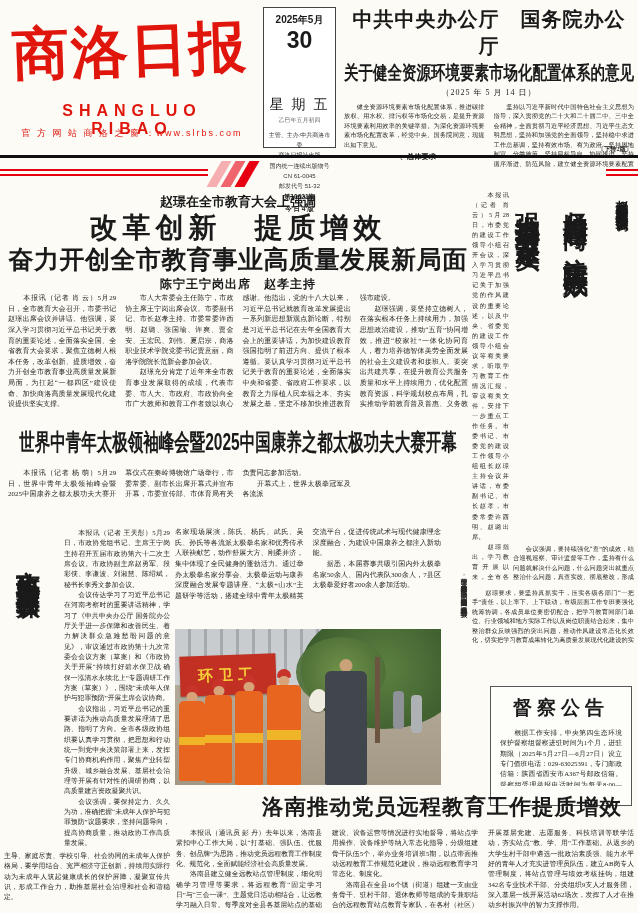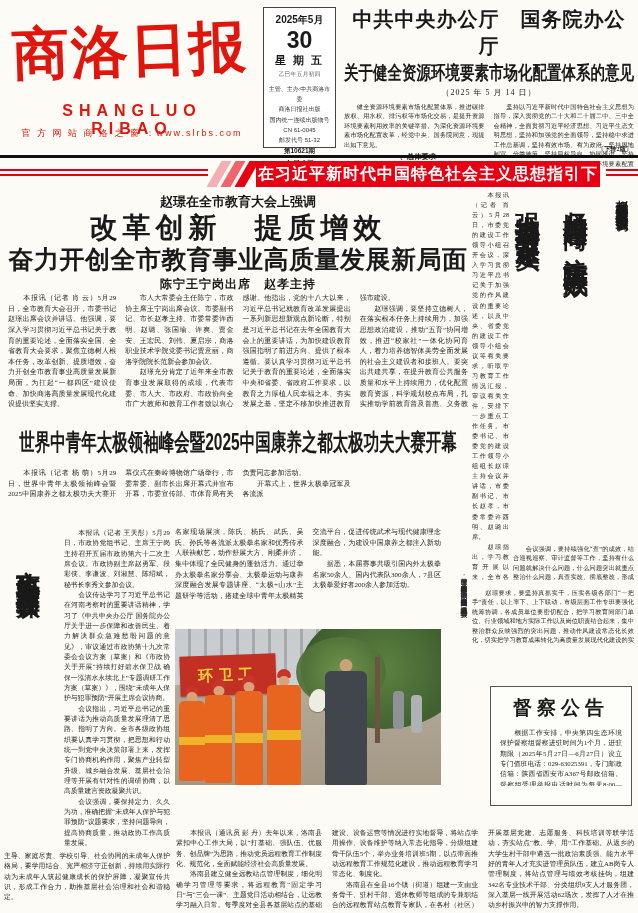--- a/index.html
+++ b/index.html
@@ -16,21 +16,21 @@
   .cols4{column-count:4;column-gap:9px;}
   
   .m-title{font-size:57px;font-weight:900;letter-spacing:2px;transform:rotate(-2deg);
            font-family:"DejaVu Serif",serif;line-height:92px;}
   .m-pinyin{font-size:16px;font-weight:bold;letter-spacing:6px;}
   .m-site{font-size:9px;letter-spacing:2px;}
   .datebox{border:1.5px solid #444;background:#fff;padding:5px 3px;box-sizing:border-box;
            text-align:center;font-family:"Liberation Sans",sans-serif;}
   .db-ym{font-size:10px;font-weight:bold;}
   .db-day{font-size:23px;font-weight:bold;line-height:26px;}
-  .db-wk{font-size:11px;font-weight:bold;letter-spacing:2px;}
+  .db-wk{font-size:14px;font-weight:normal;letter-spacing:2px;margin-top:43px;}
   .db-lunar{font-size:6px;color:#666;margin:2px 0 5px;}
   .db-s{font-size:6px;line-height:1.7;color:#333;}
   .db-b{font-size:6.5px;font-weight:bold;line-height:1.8;}
   
   .p-kicker{font-size:20px;font-weight:bold;letter-spacing:1px;}
   .p-head{font-size:14.5px;font-weight:900;transform:scaleY(1.3);transform-origin:center;
           letter-spacing:0;white-space:nowrap;}
   .p-date{font-size:8px;letter-spacing:1px;}
   .p-body{font-size:6.2px;}
   .p-sub{font-size:7.2px;font-weight:bold;text-align:center;margin:3px 0;}
@@ -128,21 +128,20 @@
     </div>
     <div class="abs p-cont" style="right:2px;bottom:0;">〔下转2版〕</div>
   </div>
 
   <div class="abs rule" style="left:0;top:155px;width:638px;height:2.5px;"></div>
 
   <div class="abs dline" style="left:0;top:169px;width:208px;"></div>
   <div class="abs stripe" style="left:214px;top:161px;opacity:.3;"></div>
   <div class="abs stripe" style="left:228px;top:161px;opacity:.6;"></div>
   <div class="abs stripe" style="left:242px;top:161px;"></div>
-  <div class="abs bannerbox sans" style="left:256px;top:161px;width:344px;height:26px;">在习近平新时代中国特色社会主义思想指引下</div>
   <div class="abs dline" style="left:606px;top:169px;width:32px;"></div>
 
   <div class="abs ctr l-kicker" style="left:8px;top:193px;width:460px;">赵璟在全市教育大会上强调</div>
   <div class="abs ctr l-h1 sans" style="left:8px;top:209px;width:460px;">改革创新　提质增效</div>
   <div class="abs ctr l-h2 sans" style="left:8px;top:243px;width:460px;">奋力开创全市教育事业高质量发展新局面</div>
   <div class="abs ctr l-deck" style="left:8px;top:276px;width:460px;">陈宁王宁岗出席　赵孝主持</div>
   <div class="abs jbody l-body cols4" style="left:8px;top:293px;width:460px;height:121px;">　　本报讯（记者 肖 云）5月29日，全市教育大会召开，市委书记赵璟出席会议并讲话。他强调，要深入学习贯彻习近平总书记关于教育的重要论述，全面落实全国、全省教育大会要求，聚焦立德树人根本任务，改革创新、提质增效，奋力开创全市教育事业高质量发展新局面，为扛起“一都四区”建设使命、加快商洛高质量发展现代化建设提供坚实支撑。
 　　市人大常委会主任陈宁，市政协主席王宁岗出席会议。市委副书记、市长赵孝主持。市委常委许西明、赵璐、张国瑜、许爽、贾金安、王宏民、刘伟、夏启宗，商洛职业技术学院党委书记贾意丽，商洛学院院长范新会参加会议。
 　　赵璟充分肯定了近年来全市教育事业发展取得的成绩，代表市委、市人大、市政府、市政协向全市广大教师和教育工作者致以衷心感谢。他指出，党的十八大以来，习近平总书记就教育改革发展提出一系列新思想新观点新论断，特别是习近平总书记在去年全国教育大会上的重要讲话，为加快建设教育强国指明了前进方向、提供了根本遵循。要认真学习贯彻习近平总书记关于教育的重要论述，全面落实中央和省委、省政府工作要求，以教育之力厚植人民幸福之本、夯实发展之基，坚定不移加快推进教育强市建设。
 　　赵璟强调，要坚持立德树人，在落实根本任务上持续用力，加强思想政治建设，推动“五育”协同增效，推进“校家社”一体化协同育人，着力培养德智体美劳全面发展的社会主义建设者和接班人。要突出共建共享，在提升教育公共服务质量和水平上持续用力，优化配置教育资源，科学规划校点布局，扎实推动学前教育普及普惠、义务教育优质均衡、高中教育特色优质发展，办好“家门口”的每一所学校，提升教育数字化水平，努力办好人民满意的教育。
@@ -212,18 +211,19 @@
   <div class="abs vert ph-cap" style="left:444px;top:560px;width:24px;height:224px;">
     <span>　　端午佳节前夕，丹凤县竹林关镇政府携手爱心企业开展“庆端午·情系环卫工”慰问活动，为辛勤坚守在一线的环卫工送去节日的关怀与温暖。</span>
     <span class="ph-credit">（本报通讯员 任皓 摄）</span>
   </div>
 
   <div class="abs notice" style="left:490px;top:686px;width:142px;height:120px;">
     <div class="n-title sans">督察公告</div>
     <div class="jbody n-body" style="height:58px;">　　根据工作安排，中央第四生态环境保护督察组督察进驻时间为1个月，进驻期限（2025年5月27日—6月27日）设立专门值班电话：029-63025391，专门邮政信箱：陕西省西安市A367号邮政信箱。督察组受理举报电话时间为每天8:00—20:00。</div>
   </div>
 
+  <div class="abs ctr lu-head sans" style="left:250px;top:792px;width:384px;">洛南推动党员远程教育工作提质增效</div>
   <div class="abs jbody lu-body cols3" style="left:176px;top:828px;width:458px;height:83px;">　　本报讯（通讯员 彭 丹）去年以来，洛南县紧扣中心工作大局，以“打基础、强队伍、优服务、创品牌”为思路，推动党员远程教育工作制度化、规范化，全面赋能经济社会高质量发展。
 　　洛南县建立健全远教站点管理制度，细化明确学习管理等要求，将远程教育“固定学习日”与“三会一课”、主题党日活动相结合，让远教学习融入日常。每季度对全县各基层站点的基础建设、设备运营等情况进行实地督导，将站点学用操作、设备维护等纳入常态化指导，分级组建骨干队伍5个，举办业务培训班5期，以点带面推动远程教育工作规范化建设，推动远程教育学习常态化、制度化。
 　　洛南县在全县16个镇（街道）组建一支由业务骨干、驻村干部、退休教师等组成的专兼职结合的远程教育站点教育专家队，在各村（社区）开展基层党建、志愿服务、科技培训等联学活动，夯实站点“教、学、用”工作基础。从返乡的大学生村干部中遴选一批政治素质强、能力水平好的青年人才充实进管理员队伍，建立AB岗专人管理制度，将站点管理与绩效考核挂钩，组建342名专业技术干部、分类组织9支人才服务团，深入基层一线开展活动62场次，发挥了人才在推动乡村振兴中的智力支撑作用。
 　　洛南县发挥远程教育联农带富机制，依托站点平台，探索开展“远程教育进广场”活动，利用广场LED电子显示屏，将远教课堂从小屏幕搬上大荧幕，把学习教育范围延伸至干部群众身边，不断拓宽覆盖渠道。创新开展远程教育“菜单式”教学，实行群众点单、党支部下单、远程教育买单，提升工作针对性，利用“线上+线下”模式打造远程教育学用阵地，创建32个远程教育“学用”示范基地，不断提升学用转化效能。</div>
 
 </div>
 
 </body></html>

